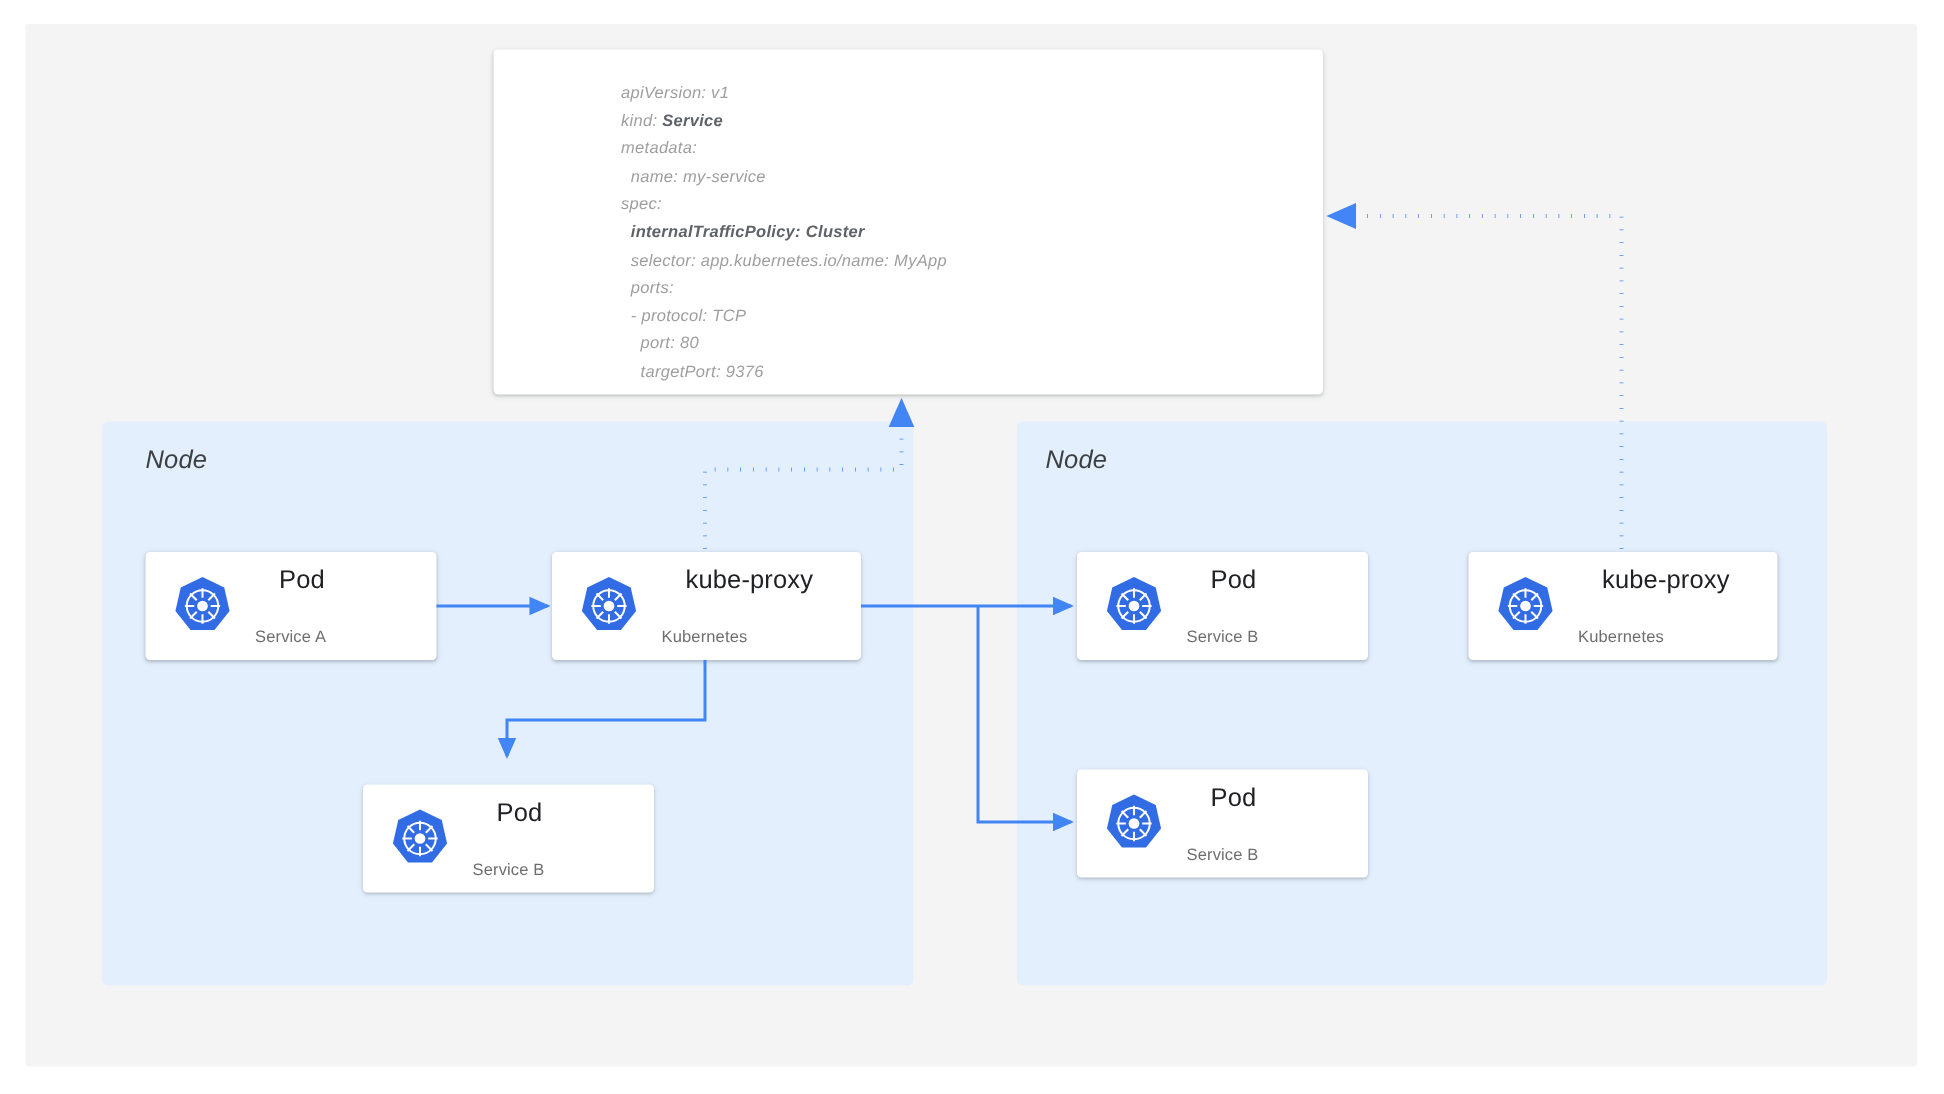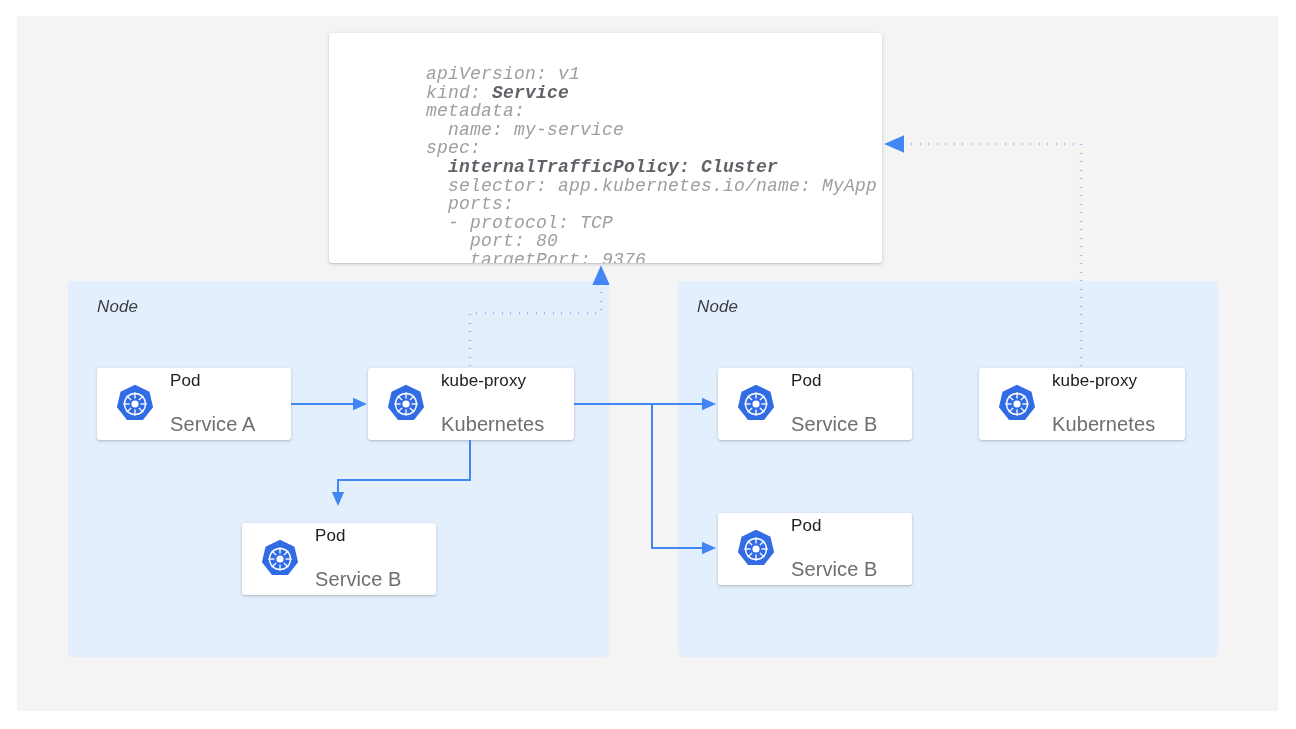--- a/index.html
+++ b/index.html
@@ -63,23 +63,24 @@
     display: flex;
     flex-direction: column;
     justify-content: center;
     line-height: 1.28;
   }
   .card .card-title {
     font-size: 17px;
     color: #202124;
     letter-spacing: 0.1px;
     white-space: nowrap;
+    margin-left: 16px;
   }
   .card .card-sub {
-    font-size: 20px;
+    font-size: 11px;
     color: #6e6e6e;
     letter-spacing: 0.1px;
     white-space: nowrap;
     margin-top: 20px;
   }
   
   .yaml-panel {
     position: absolute;
     left: 329px;
     top: 33px;
@@ -88,24 +89,24 @@
     background: #ffffff;
     border-radius: 3px;
     box-shadow: 0 1px 2px rgba(60,64,67,0.22), 0 1px 5px rgba(60,64,67,0.10);
     box-sizing: border-box;
     overflow: hidden;
   }
   .yaml-code {
     position: absolute;
     left: 85px;
     top: 20px;
-    margin: 12px;
-    font-family: Liberation Mono, monospace;
+    margin: 0;
+    font-family: Liberation Sans, sans-serif;
     font-style: italic;
-    font-size: 18px;
+    font-size: 11px;
     line-height: 18.6px;
     color: #9e9e9e;
     white-space: pre;
     letter-spacing: 0.2px;
   }
   .yaml-code .em {
     font-weight: bold;
     color: #5f6368;
     font-style: italic;
   }

